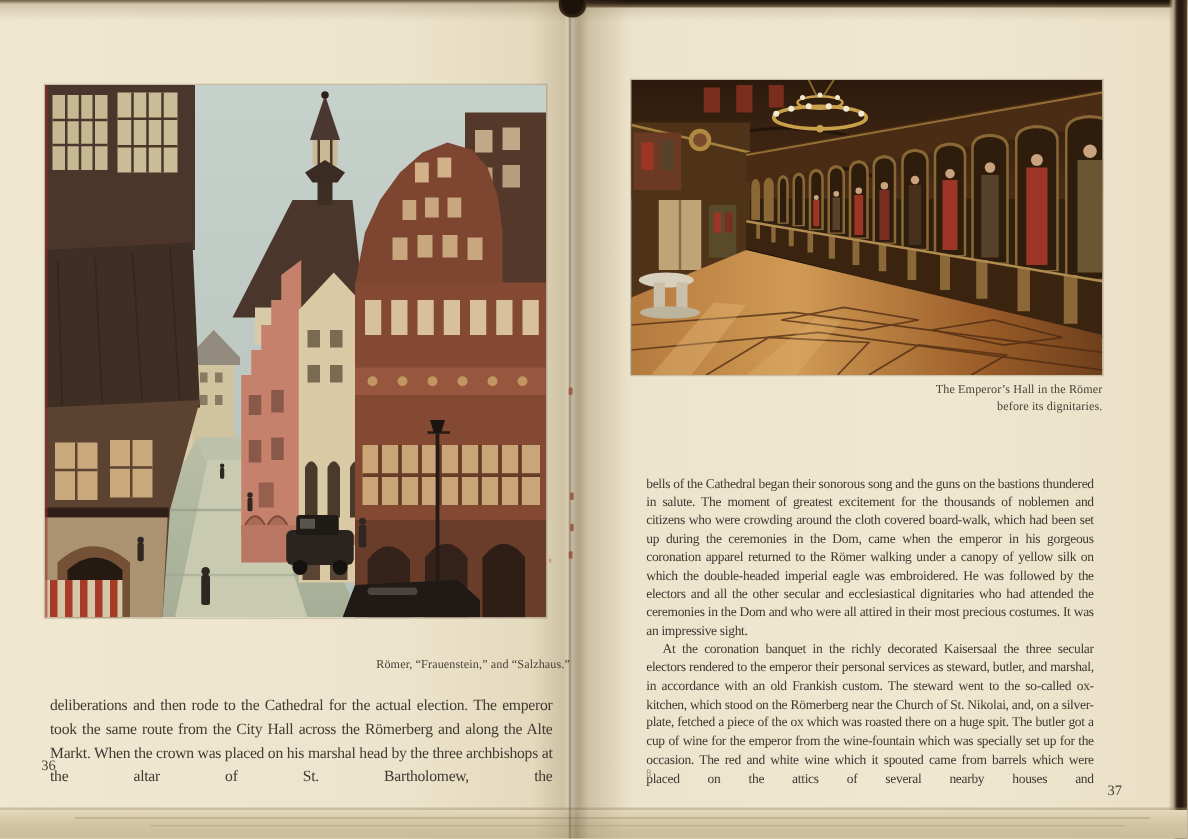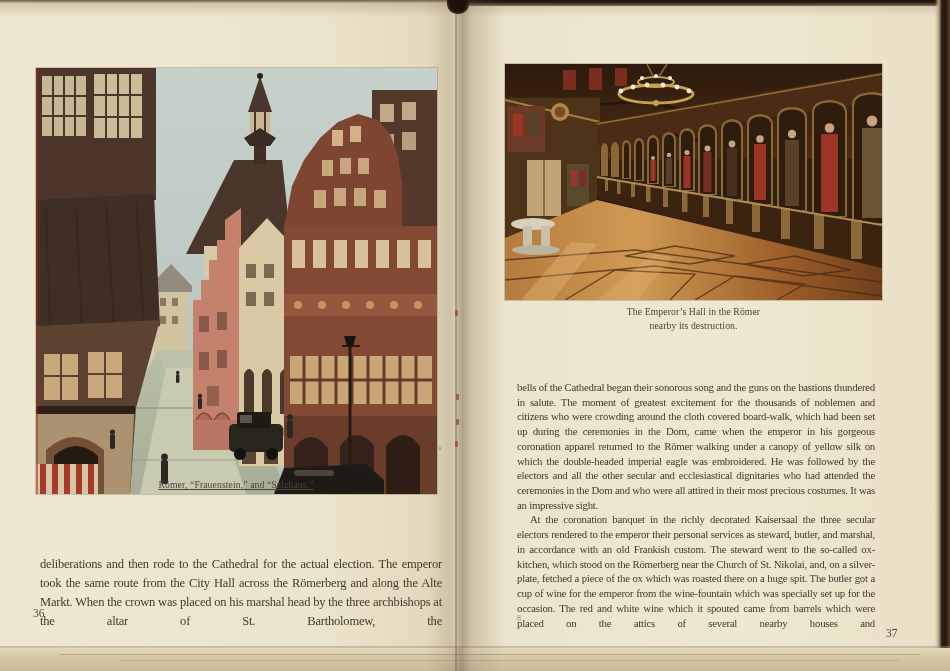--- a/index.html
+++ b/index.html
@@ -38,22 +38,22 @@
   .page-tint-right{position:absolute;left:462px;top:0;width:476px;height:671px;
     background:linear-gradient(90deg,#ddd2b4 0,#ece4cd 10%,#efe7d0 60%,#e9e0c6 100%);}
   
   .photo{position:absolute;overflow:hidden;box-shadow:0 0 0 1px rgba(90,70,50,.25);}
   .photo svg{display:block;width:100%;height:100%;}
   .left-photo{left:36px;top:68px;width:401px;height:426px;}
   .left-photo-redline{position:absolute;left:36px;top:68px;width:2px;height:426px;background:rgba(150,50,36,.55);}
   .right-photo{left:505px;top:64px;width:377px;height:236px;}
   
   .caption{position:absolute;text-align:center;color:#4a433a;font-size:9.7px;line-height:14px;letter-spacing:.1px;}
-  .caption div{white-space:nowrap;}
-  .left-caption{left:16px;top:478px;width:440px;text-decoration:underline;}
+  .caption div{white-space:nowrap;text-align:right;}
+  .left-caption{left:16px;top:525px;width:440px;}
   .right-caption{left:505px;top:305px;width:377px;line-height:13.5px;}
   .body-text{position:absolute;text-align:justify;color:#413a32;}
   .left-body{left:40px;top:555px;width:402px;font-size:12.5px;line-height:19px;letter-spacing:-.2px;}
   .left-body p{margin:0;text-align-last:justify;}
   .right-body{left:517px;top:340px;width:358px;font-size:10.8px;line-height:14.72px;letter-spacing:-.25px;margin-top:40px;}
   .right-body p{margin:0;}
   .right-body .p2{text-indent:13px;text-align-last:justify;font-family:Liberation Serif, serif;}
   .page-number{position:absolute;font-size:11.5px;color:#4a433a;}
   .pn-left{left:33px;top:607px;text-align:right;}
   .pn-right{left:886px;top:627px;}
@@ -444,21 +444,21 @@
   <div class="caption left-caption">
     <div>Römer, “Frauenstein,” and “Salzhaus.”</div>
   </div>
   <div class="body-text left-body">
     <p>deliberations and then rode to the Cathedral for the actual election. The emperor took the same route from the City Hall across the Römerberg and along the Alte Markt. When the crown was placed on his marshal head by the three archbishops at the altar of St. Bartholomew, the</p>
   </div>
   <div class="page-number pn-left">36</div>
 
   <div class="caption right-caption">
     <div>The Emperor’s Hall in the Römer</div>
-    <div>nearby its destruction.</div>
+    <div>before its dignitaries.</div>
   </div>
   <div class="body-text right-body">
     <p class="p1">bells of the Cathedral began their sonorous song and the guns on the bastions thundered in salute.  The moment of greatest excitement for the thousands of noblemen and citizens who were crowding around the cloth covered board-walk, which had been set up during the ceremonies in the Dom, came when the emperor in his gorgeous coronation apparel returned to the Römer walking under a canopy of yellow silk on which the double-headed imperial eagle was embroidered.  He was followed by the electors and all the other secular and ecclesiastical dignitaries who had attended the ceremonies in the Dom and who were all attired in their most precious costumes.  It was an impressive sight.</p>
     <p class="p2">At the coronation banquet in the richly decorated Kaisersaal the three secular electors rendered to the emperor their personal services as steward, butler, and marshal, in accordance with an old Frankish custom. The steward went to the so-called ox-kitchen, which stood on the Römerberg near the Church of St. Nikolai, and, on a silver-plate, fetched a piece of the ox which was roasted there on a huge spit. The butler got a cup of wine for the emperor from the wine-fountain which was specially set up for the occasion.  The red and white wine which it spouted came from barrels which were placed on the attics of several nearby houses and</p>
   </div>
   <div class="sig-mark">8</div>
   <div class="page-number pn-right">37</div>
 
 </div>
 

